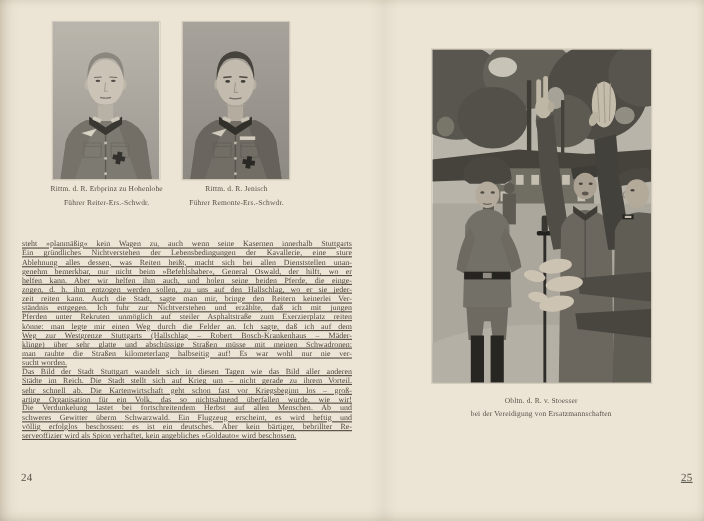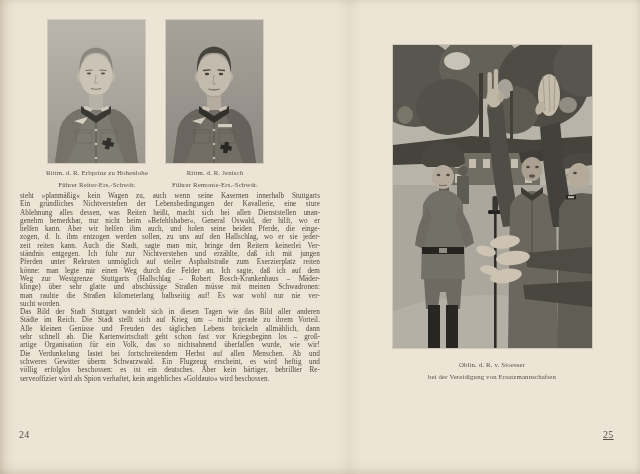--- a/index.html
+++ b/index.html
@@ -33,28 +33,28 @@
   #portrait2{left:166px;top:20px;width:97px;height:143px;}
   #oathphoto{left:393px;top:45px;width:199px;height:303px;}
   .cap{
     position:absolute;text-align:center;color:var(--caption-ink);
     font-size:6.8px;line-height:11.6px;letter-spacing:.15px;
   }
   #cap1{left:22px;top:167px;width:150px;}
   #cap2{left:140px;top:167px;width:150px;}
   #cap3{left:392px;top:359px;width:200px;}
   .bodytext{
-    position:absolute;left:20px;top:192px;width:300px;
-    font-size:7.2px;line-height:8.3px;letter-spacing:.05px;
+    position:absolute;left:20px;top:218px;width:300px;
+    font-size:7.2px;line-height:8.3px;letter-spacing:.05px;text-decoration:underline;
   }
   .bline{text-align:justify;text-align-last:justify;white-space:nowrap;}
   .bline.pend{text-align-last:left;}
   .pagenum{position:absolute;font-size:10px;color:var(--caption-ink);letter-spacing:.3px;}
   #pn24{left:19px;top:429px;}
-  #pn25{left:603px;top:429px;text-decoration:underline;}
+  #pn25{left:619px;top:429px;text-decoration:underline;}
 </style>
 </head>
 <body>
 
 <div class="gutter"></div>
 <div class="vignette"></div>
 
 <div>
 
   <div class="photo" id="portrait1">
@@ -173,21 +173,20 @@
       <div class="bline">zeit reiten kann. Auch die Stadt, sagte man mir, bringe den Reitern keinerlei Ver-</div>
       <div class="bline">ständnis entgegen. Ich fuhr zur Nichtverstehen und erzählte, daß ich mit jungen</div>
       <div class="bline">Pferden unter Rekruten unmöglich auf steiler Asphaltstraße zum Exerzierplatz reiten</div>
       <div class="bline">könne: man legte mir einen Weg durch die Felder an. Ich sagte, daß ich auf dem</div>
       <div class="bline">Weg zur Westgrenze Stuttgarts (Hallschlag – Robert Bosch-Krankenhaus – Mäder-</div>
       <div class="bline">klinge) über sehr glatte und abschüssige Straßen müsse mit meinen Schwadronen:</div>
       <div class="bline">man rauhte die Straßen kilometerlang halbseitig auf! Es war wohl nur nie ver-</div>
       <div class="bline pend">sucht worden.</div>
       <div class="bline">Das Bild der Stadt Stuttgart wandelt sich in diesen Tagen wie das Bild aller anderen</div>
       <div class="bline">Städte im Reich. Die Stadt stellt sich auf Krieg um – nicht gerade zu ihrem Vorteil.</div>
-      <div class="bline">Alle kleinen Genüsse und Freuden des täglichen Lebens bröckeln allmählich, dann</div>
       <div class="bline">sehr schnell ab. Die Kartenwirtschaft geht schon fast vor Kriegsbeginn los – groß-</div>
       <div class="bline">artige Organisation für ein Volk, das so nichtsahnend überfallen wurde, wie wir!</div>
       <div class="bline">Die Verdunkelung lastet bei fortschreitendem Herbst auf allen Menschen. Ab und</div>
       <div class="bline">schweres Gewitter überm Schwarzwald. Ein Flugzeug erscheint, es wird heftig und</div>
       <div class="bline">völlig erfolglos beschossen: es ist ein deutsches. Aber kein bärtiger, bebrillter Re-</div>
       <div class="bline pend">serveoffizier wird als Spion verhaftet, kein angebliches »Goldauto« wird beschossen.</div>
     </div>
 
   <div class="pagenum" id="pn24">24</div>
 </div>

